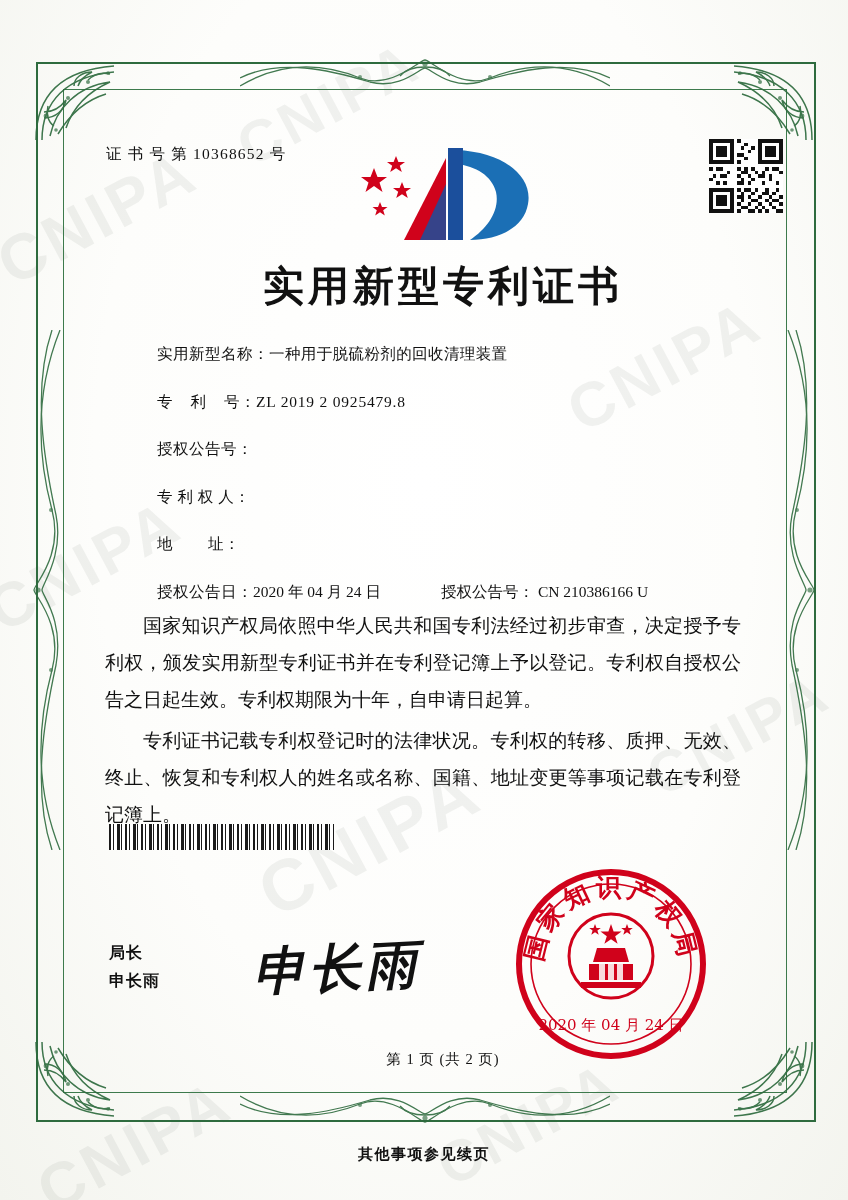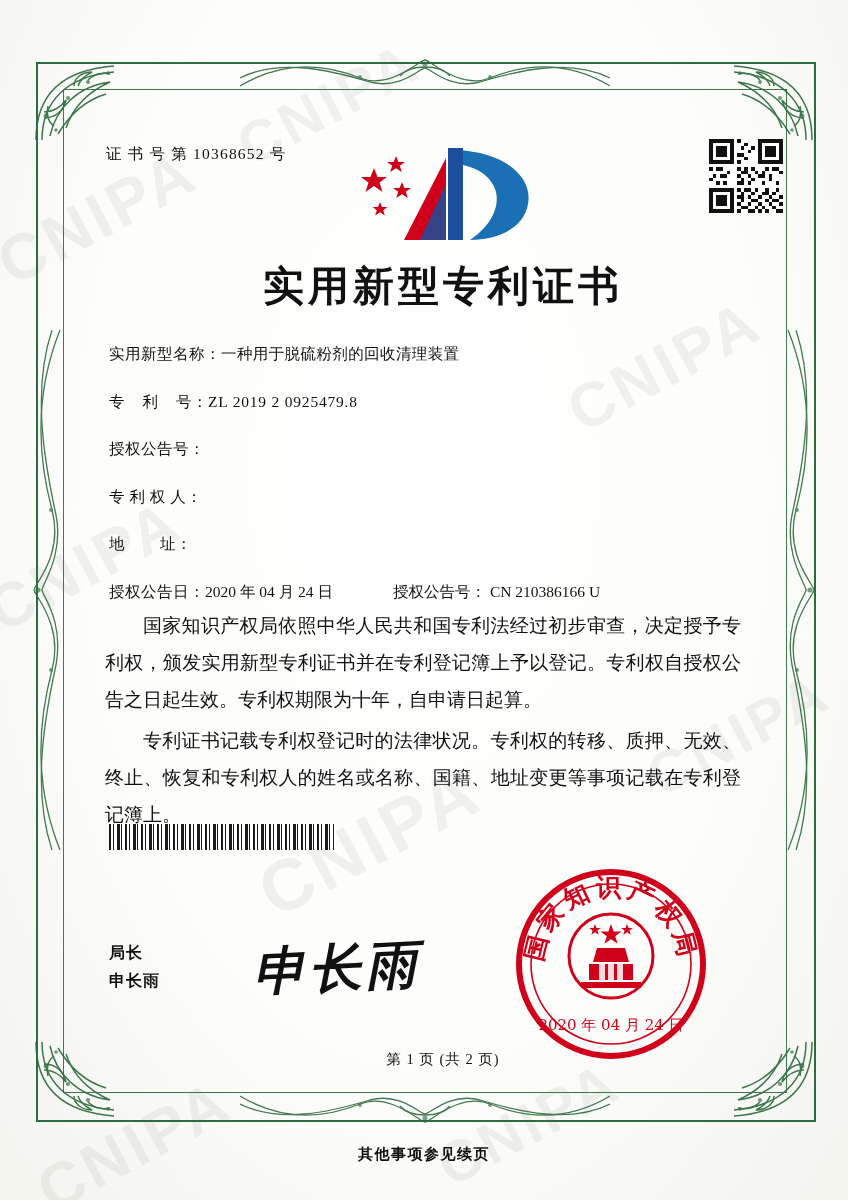--- a/index.html
+++ b/index.html
@@ -136,20 +136,21 @@
     left: 46px;
     top: 255px;
     width: 640px;
   }
   .field-row {
     display: flex;
     align-items: baseline;
     margin-bottom: 26.5px;
     font-size: 15.5px;
     color: #111;
+    margin-left: 48px;
   }
   .field-label {
     flex: 0 0 auto;
     letter-spacing: 0.5px;
     white-space: pre;
   }
   .field-value {
     flex: 1 1 auto;
     letter-spacing: 0.4px;
   }

